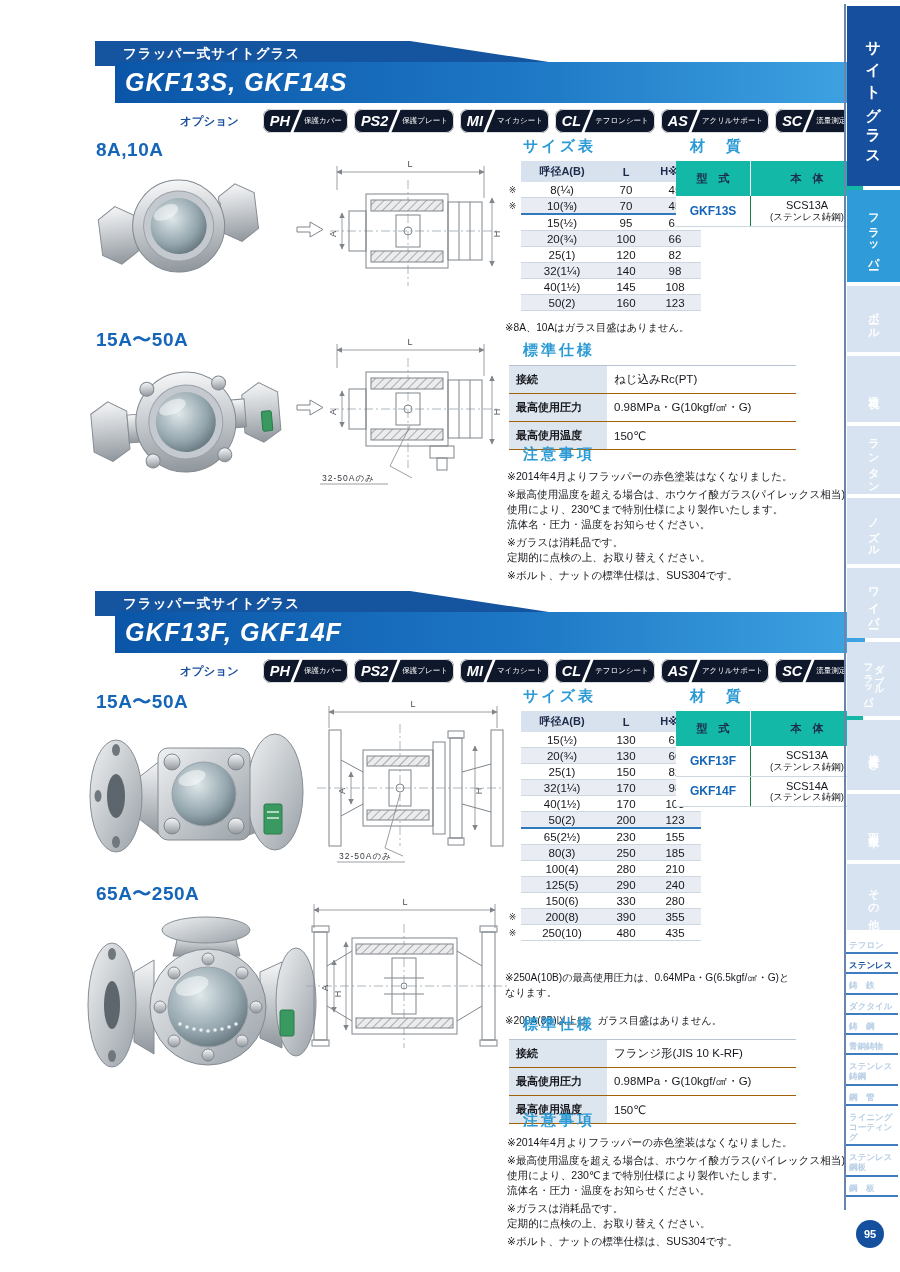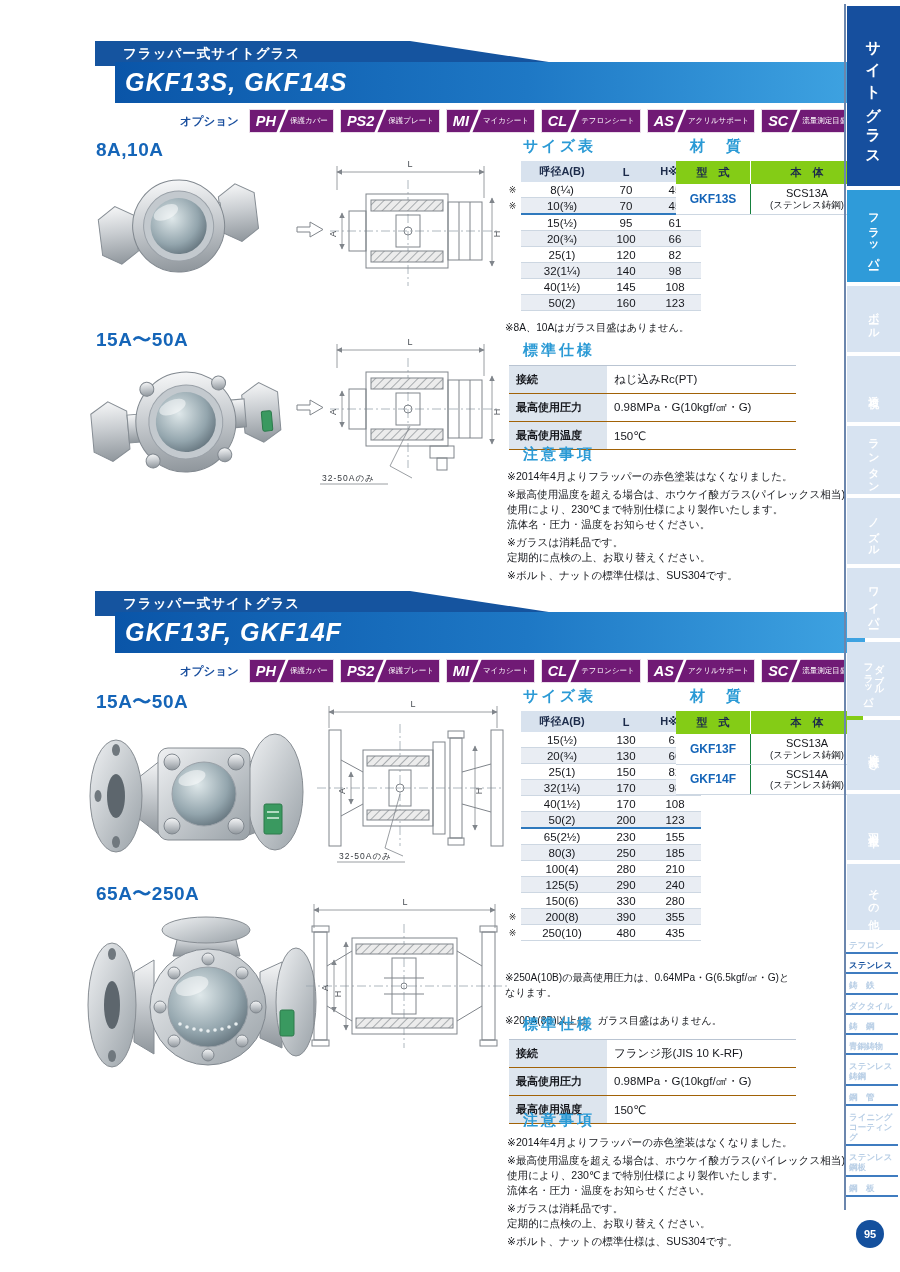--- a/index.html
+++ b/index.html
@@ -12,22 +12,22 @@
   .banner-small{position:absolute;left:0;top:4px;width:100%;height:25px;background:#15549f;
      clip-path:polygon(0 0,42% 0,64% 100%,0 100%);color:#ffffff;font-weight:bold;font-size:13.5px;
      line-height:25px;padding-left:28px;box-sizing:border-box;letter-spacing:1px;}
   .banner-big{position:absolute;left:0;top:25px;width:100%;height:41px;
      background:linear-gradient(90deg,#0a55a8 0%,#1e78c5 55%,#3fa4e2 100%);
      color:#fff;font-weight:bold;font-style:italic;font-size:25px;line-height:41px;
      padding-left:10px;box-sizing:border-box;letter-spacing:1px;margin-left:20px;}
 
   
   .opt-row{display:flex;gap:6px;align-items:center;height:28px;overflow:hidden;}
-  .opt-label{color:#1a4f9e;font-weight:bold;font-size:11.5px;margin-right:4px;flex:0 0 auto;}
-  .badge{display:flex;align-items:stretch;background:#701a75;border-radius:0;color:#fff;
+  .opt-label{color:#1a4f9e;font-weight:bold;font-size:11.5px;margin-right:18px;flex:0 0 auto;}
+  .badge{display:flex;align-items:stretch;background:#0f172a;border-radius:8px;color:#fff;
      height:24px;flex:0 0 auto;box-shadow:inset 0 0 0 1px rgba(255,255,255,.85);overflow:hidden;}
   .badge .code{font-weight:bold;font-style:italic;font-size:14.5px;display:flex;align-items:center;padding:0 3px 0 7px;}
   .badge .sep{width:8px;position:relative;}
   .badge .sep::after{content:"";position:absolute;left:2px;top:-2px;bottom:-2px;width:3px;background:#fff;transform:skewX(-22deg);}
   .badge .lbl{font-size:7.5px;display:flex;align-items:center;padding:0 6px 0 3px;white-space:nowrap;}
 
   
   .range{color:#1565b8;font-weight:bold;font-size:19px;letter-spacing:.5px;}
   .blue-title{color:#2b9ad5;font-weight:bold;font-size:15px;letter-spacing:3px;margin-left:14px;}
   .tbl-note{font-size:10.2px;color:#15171c;white-space:pre-line;line-height:1.4;}
@@ -37,21 +37,21 @@
   
   .sztable{border-collapse:collapse;font-size:11.5px;}
   .sztable th{background:#d8e2ee;font-weight:bold;padding:3px 4px;font-size:11px;color:#1c2b4a;text-align:center;}
   .sztable td{padding:1.5px 4px;text-align:center;border-bottom:1px solid #cdd7e2;background:#fff;}
   .sztable tbody tr:nth-child(even) td:not(.mark){background:#e9edf3;}
   .sztable th.mark,.sztable td.mark{background:transparent !important;border:none;width:13px;padding:0 2px;font-size:9px;color:#333;}
   .sztable tr.divider td:not(.mark){border-bottom:2px solid #2f79bd;}
 
   
   .mtable{border-collapse:collapse;font-size:11px;}
-  .mtable th{background:#84cc16;padding:4px 6px;font-size:11px;font-weight:bold;color:#1c2b4a;}
+  .mtable th{background:#14b8a6;padding:10px 6px;font-size:11px;font-weight:bold;color:#1c2b4a;}
   .mtable th+th{border-left:1px solid #fff;}
   .mtable td{border-bottom:1px solid #cdd7e2;padding:3px 6px;text-align:center;background:#fff;}
   .mtable td+td{border-left:1px solid #15803d;}
   .mtable td.model{color:#1565b8;font-weight:bold;font-size:12px;width:62px;}
   .mtable td.body{width:100px;line-height:1.15;}
   .mtable td.body .sub{display:block;font-size:9.5px;}
 
   
   .sptable{border-collapse:collapse;font-size:11.5px;width:287px;border-top:1px solid #b9c4d2;}
   .sptable td{border-bottom:1px solid #a16207;padding:6px 7px;}

